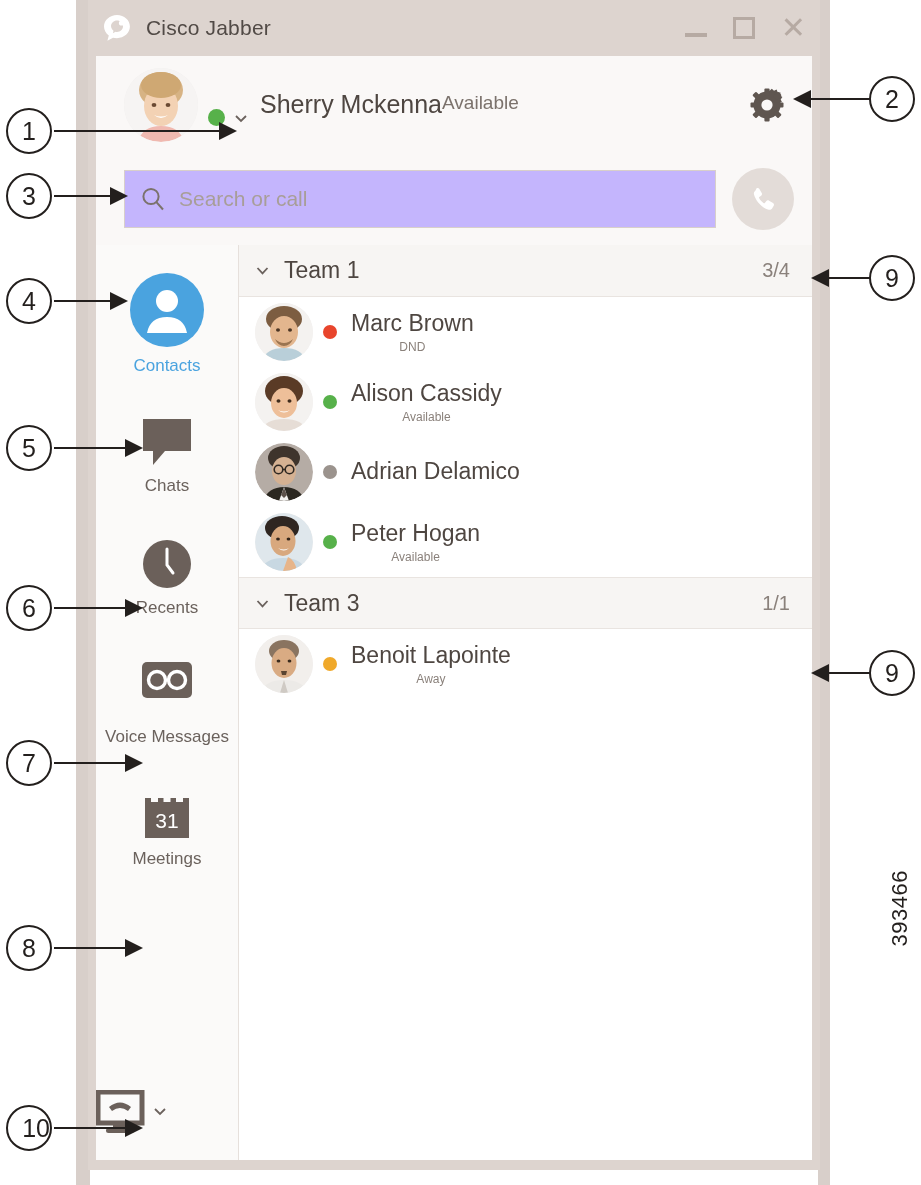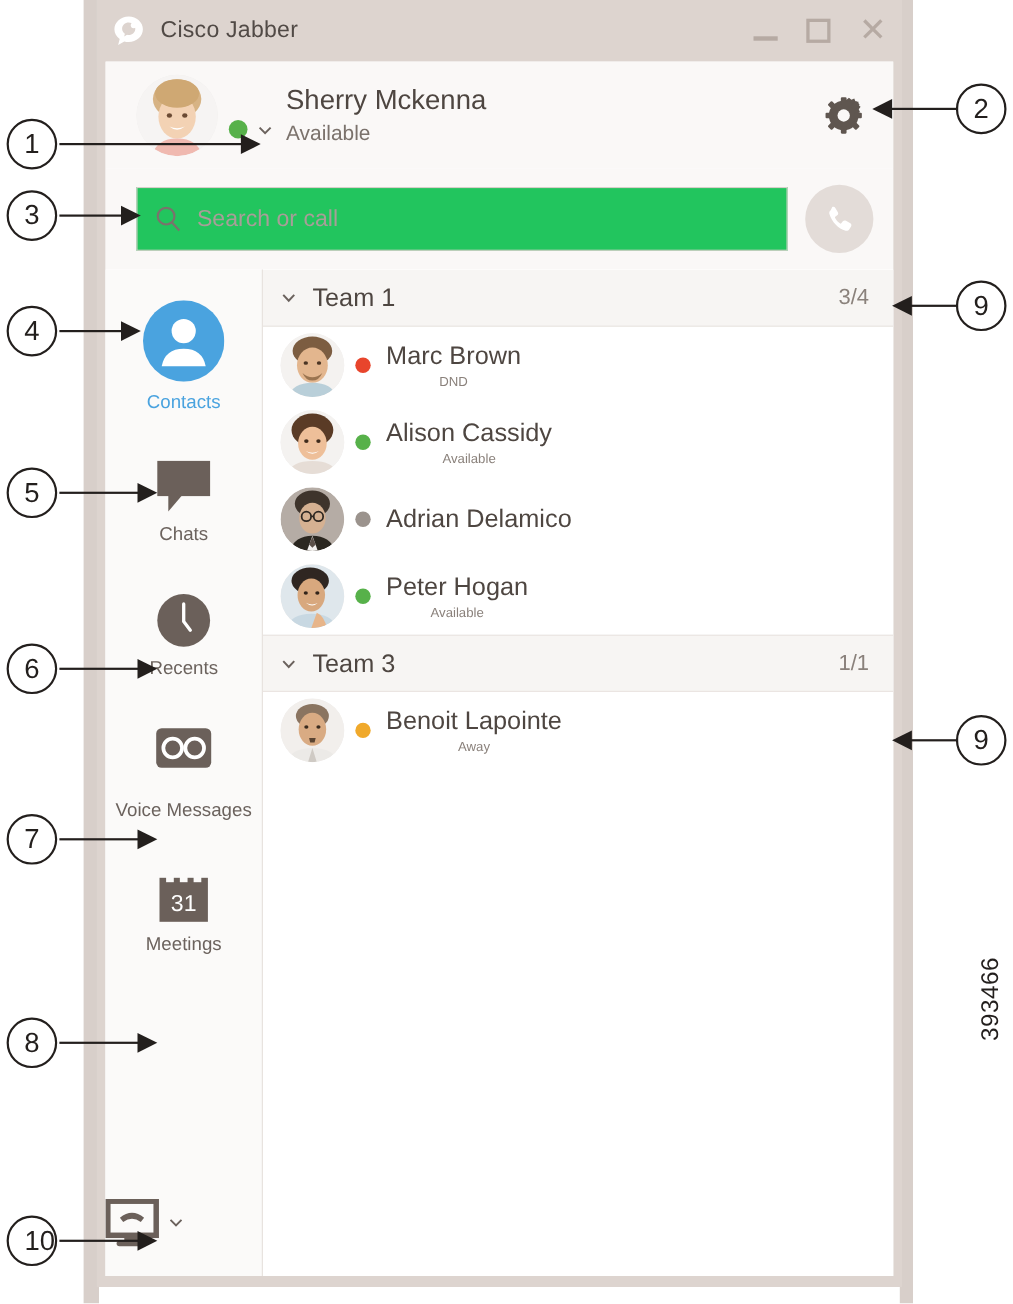--- a/index.html
+++ b/index.html
@@ -64,36 +64,36 @@
   }
   .avatar svg { display: block; }
   .me-presence {
     position: absolute; left: 84px; bottom: 16px;
     width: 17px; height: 17px; border-radius: 50%; background: #57b14a;
   }
   .me-caret {
     position: absolute; left: 110px; bottom: 17px;
     width: 14px; height: 14px; color: #6b625d;
   }
-  .profile-text { margin-left: 62px; display: flex; flex-direction: column; }
+  .profile-text { margin-left: 62px; display: flex; flex-direction: row; }
   .profile-name { font-size: 25px; color: #4e4641; line-height: 1.25; }
   .profile-status { font-size: 19px; color: #7b726c; margin-top: 3px; }
   .gear-btn {
     margin-left: auto; width: 46px; height: 46px;
     display: flex; align-items: center; justify-content: center;
     color: #5f5650;
   }
 
   
   .searchrow {
     height: 92px; flex: 0 0 92px; background: #faf8f7;
     display: flex; align-items: center; padding: 0 18px 0 28px;
   }
   .searchbox {
-    flex: 1 1 auto; height: 58px; background: #22c55e;
+    flex: 1 1 auto; height: 58px; background: #c4b5fd;
     border: 1px solid #d8cfca; display: flex; align-items: center;
     padding: 0 14px;
   }
   .search-icon { width: 28px; height: 28px; color: #7b726c; flex: 0 0 28px; }
   .search-input {
     border: 0; outline: 0; background: transparent; margin-left: 12px;
     font-size: 21px; color: #4e4641; width: 100%;
     font-family: "Liberation Sans", sans-serif;
   }
   .search-input::placeholder { color: #a89e98; }

